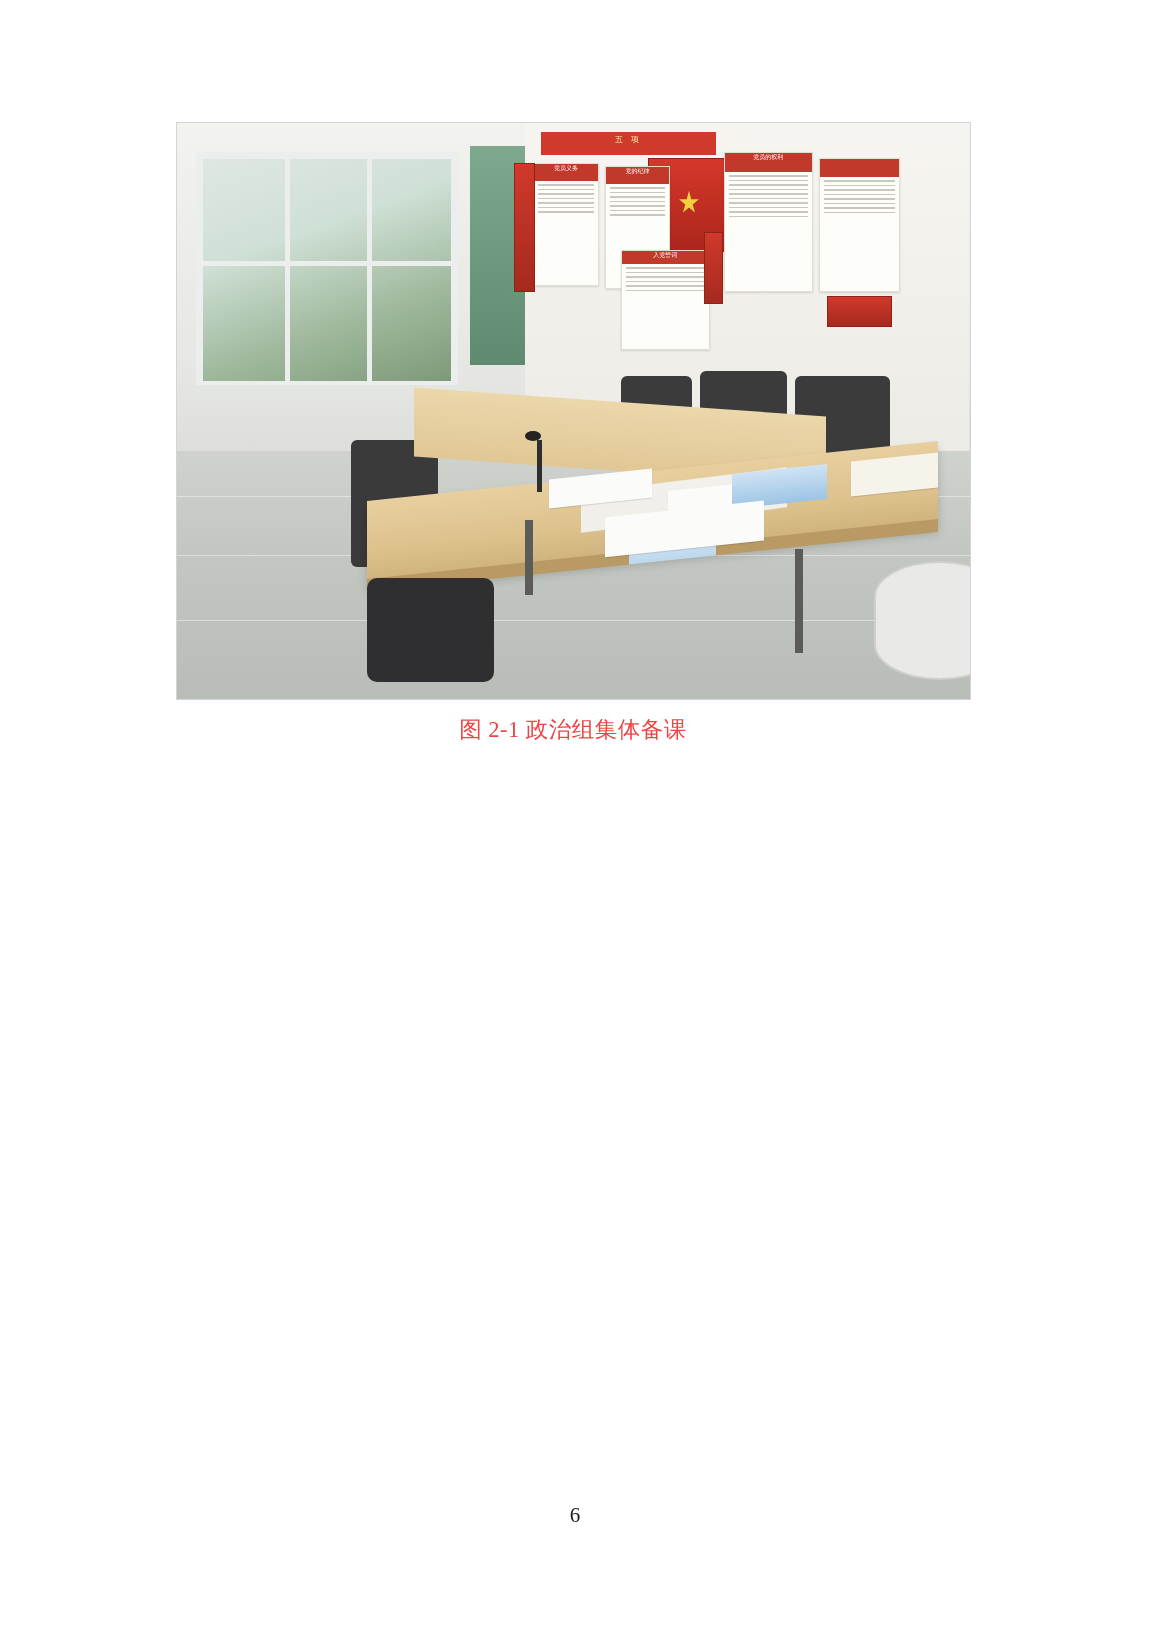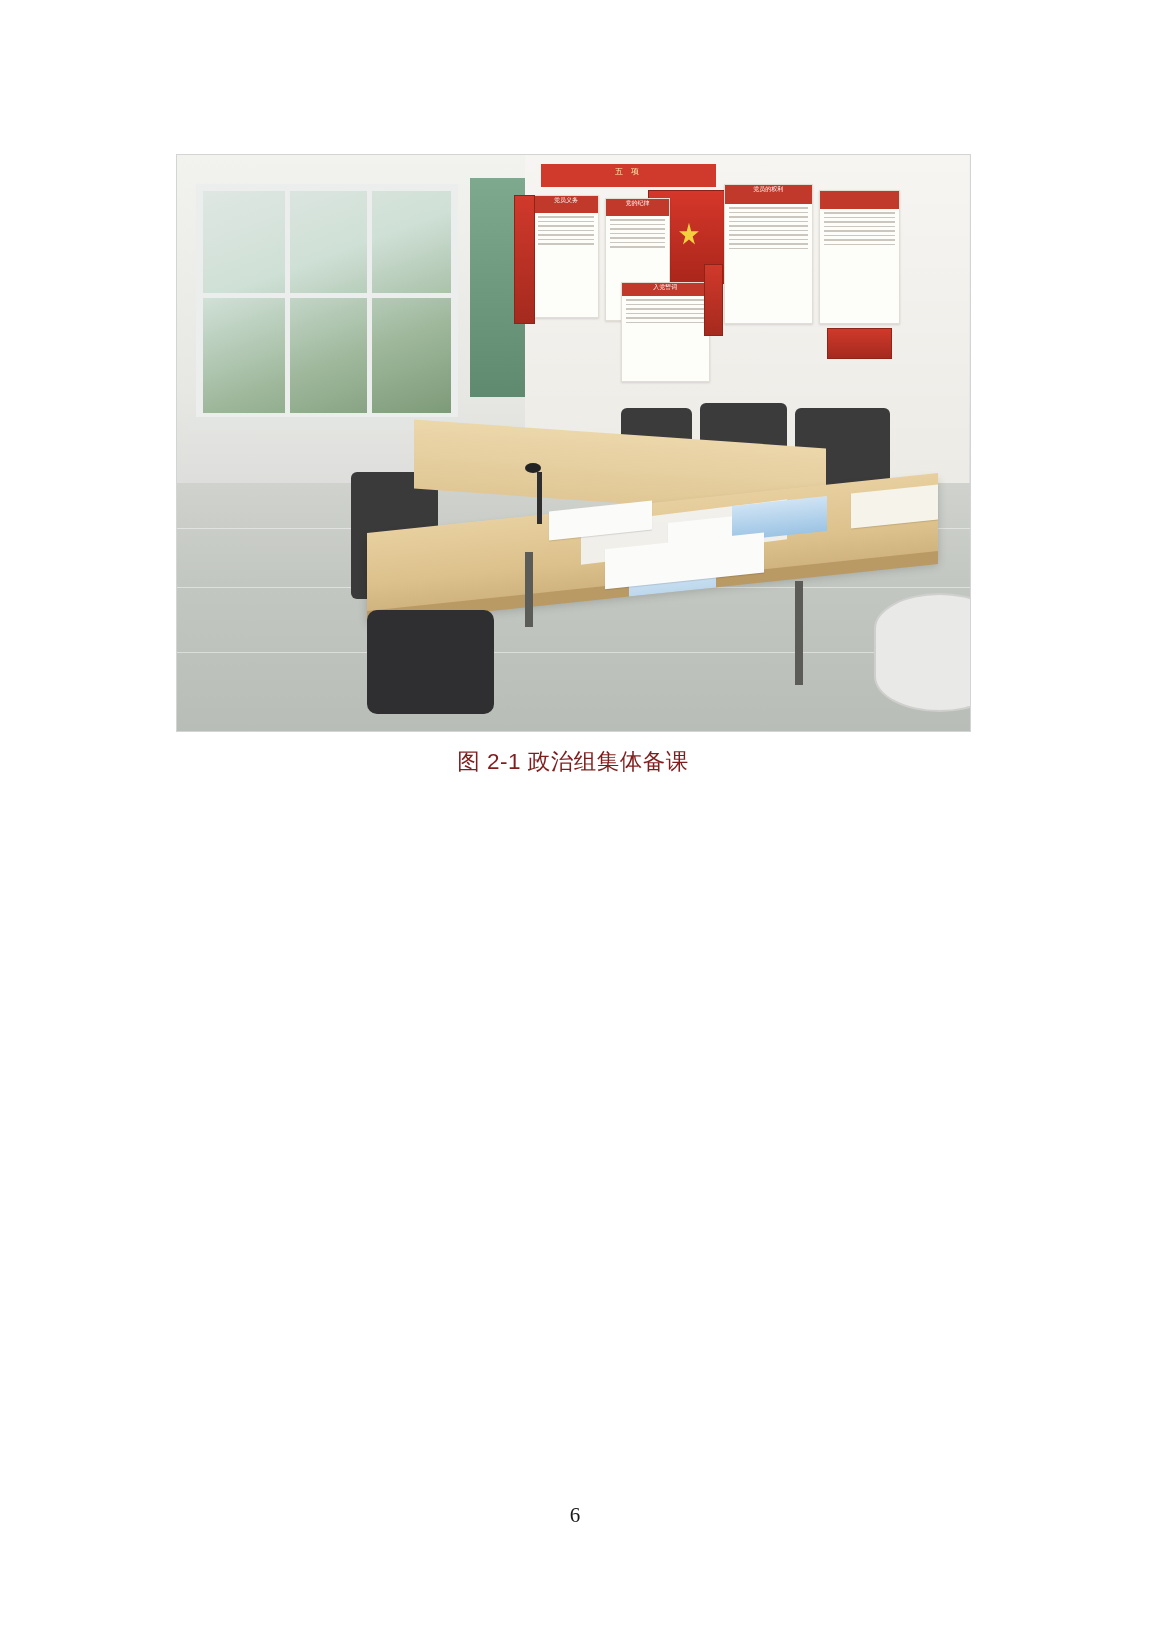--- a/index.html
+++ b/index.html
@@ -36,21 +36,21 @@
     line-height: 58px;
     letter-spacing: 0.6px;
     text-align: justify;
     text-justify: inter-ideograph;
     color: #0d0d0d;
     margin: 0;
   }
 
   
   .figure-block {
-    margin-top: 36px;
+    margin-top: 4px;
     display: flex;
     flex-direction: column;
     align-items: center;
   }
   .figure-image {
     width: 795px;
     height: 578px;
     position: relative;
     overflow: hidden;
     background: #b9bdc0;
@@ -209,22 +209,22 @@
   .mic {
     position:absolute; width:5px; background:#2e2e2e;
   }
   .mic-head {
     position:absolute; width:16px; height:10px; border-radius:50%; background:#232323;
   }
 
   .figure-caption {
     margin-top: 14px;
     font-size: 22.5px;
-    font-family: Liberation Sans, sans-serif;
-    color: #7f1d1d;
+    font-family: Liberation Serif, serif;
+    color: #ef4444;
     letter-spacing: 0.5px;
   }
 
   .page-number {
     position: absolute;
     left: 0;
     right: 0;
     top: 1503px;
     text-align: center;
     font-size: 21px;

